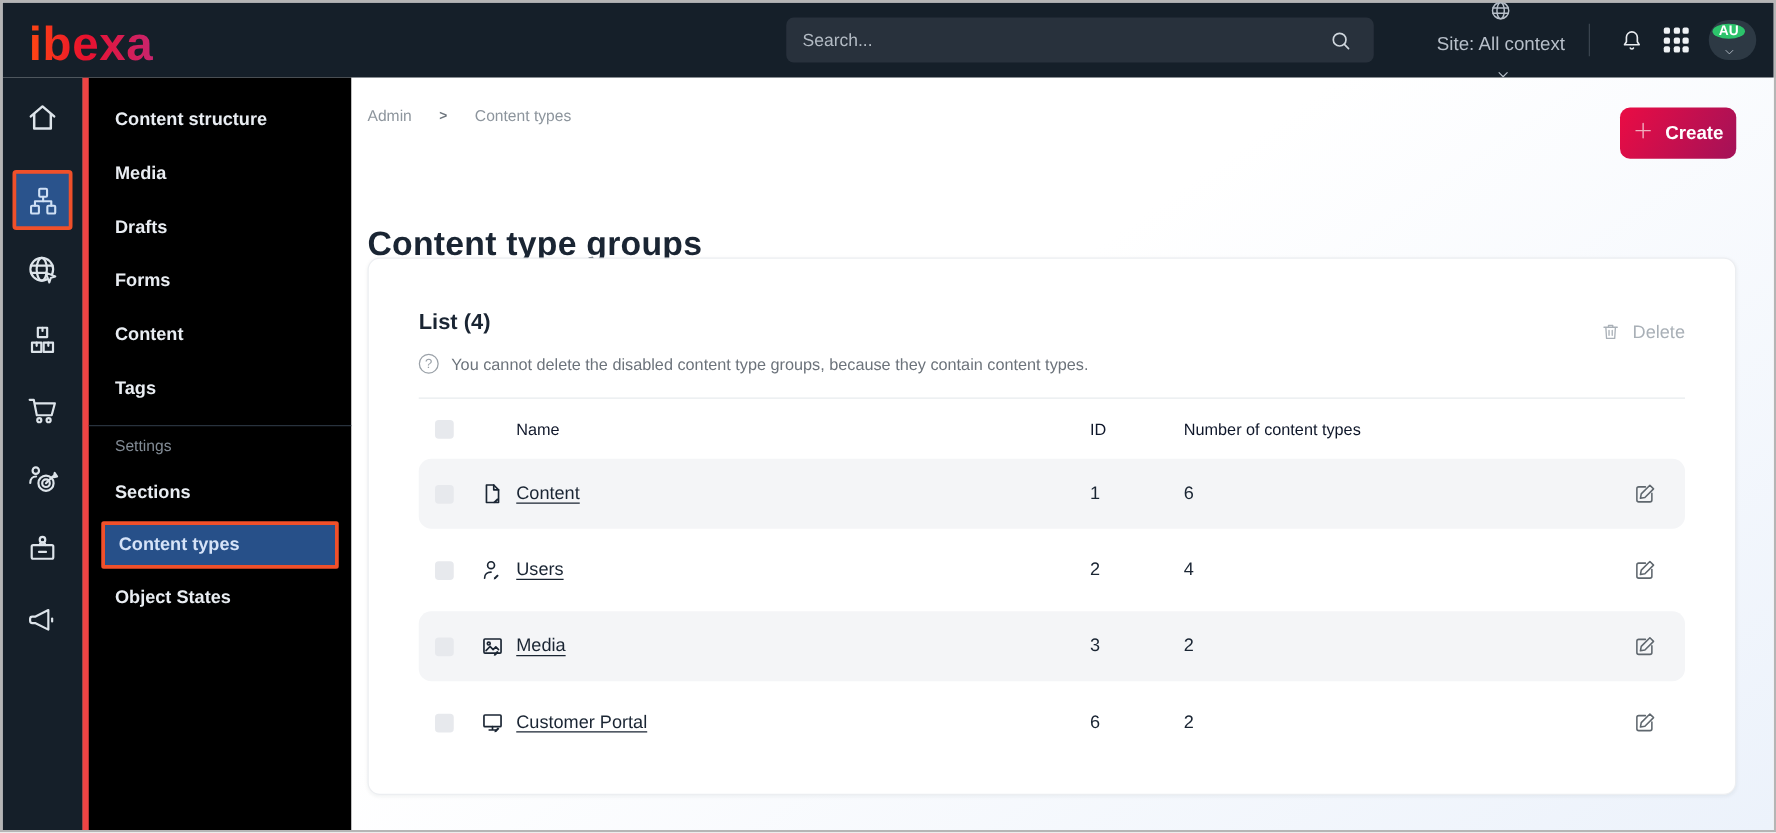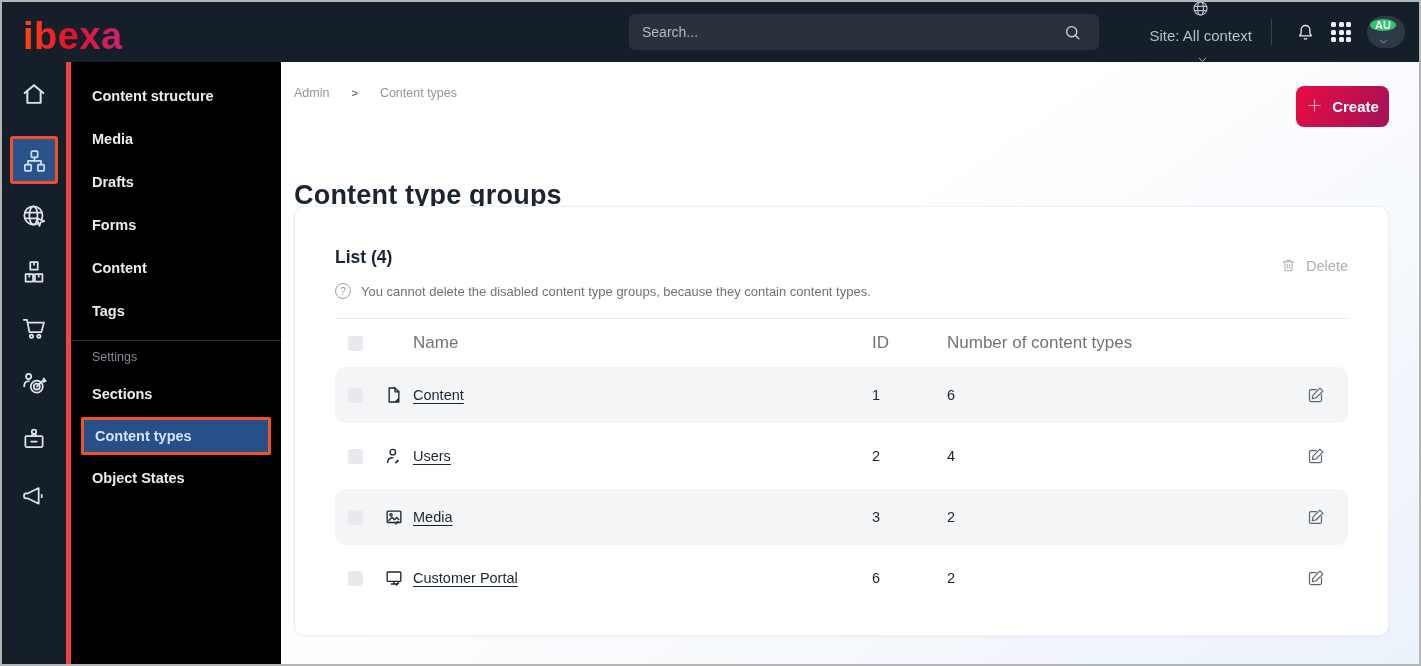--- a/index.html
+++ b/index.html
@@ -66,21 +66,21 @@
   .card-title { font-size:17.5px; font-weight:bold; color:#1a2533; }
   .delete-btn { display:flex; align-items:center; gap:9px; color:#a9b0b7; font-size:14.5px; background:none;
                 border:none; cursor:default; margin-top:10px; font-family:inherit; }
   .info-row { display:flex; align-items:center; gap:10px; margin-top:9px; color:#6c737b; font-size:13px; }
   .q-circle { width:16px; height:16px; border:1px solid #9aa1a8; border-radius:50%; color:#9aa1a8; font-size:10.5px;
               display:flex; align-items:center; justify-content:center; flex:none; }
   .table-sep { border-top:1px solid #e8ebee; margin-top:19px; }
 
   .tgrid { display:grid; grid-template-columns:36px 29px 459px 75px 1fr 44px; align-items:center;
            padding-left:13px; padding-right:10px; }
-  .thead { height:48px; color:#737373; font-size:17px; }
+  .thead { height:48px; color:#0f172a; font-size:13px; }
   .trow { height:56px; margin-bottom:5px; font-size:14.5px; color:#1a2533; }
   .trow.zebra { background:#f4f5f7; border-radius:10px; }
   .checkbox { width:15px; height:15px; background:#e7e9ed; border-radius:3px; cursor:pointer; }
   .row-icon { color:#1a2533; display:flex; }
   .name-link { color:#1a2533; font-weight:500; text-decoration:underline; text-underline-offset:3px; cursor:pointer; }
   .edit-btn { background:none; border:none; color:#5f676e; cursor:pointer; display:flex; justify-content:center; width:100%; }
 </style>
 </head>
 <body>
 

